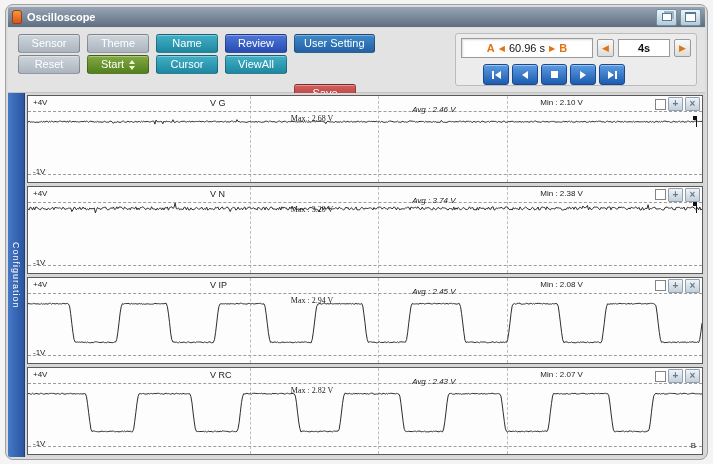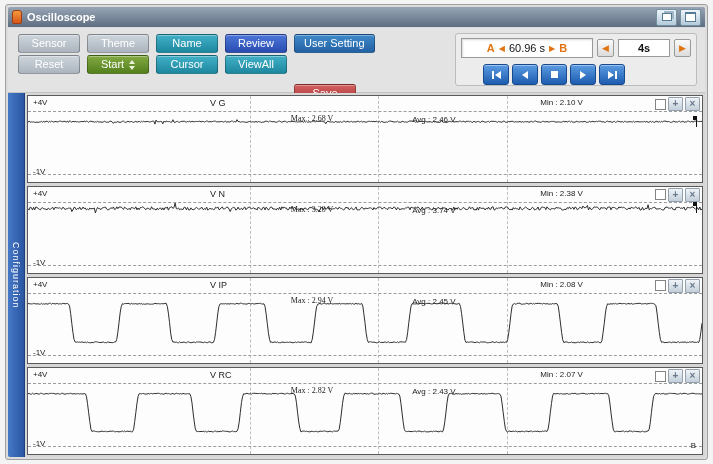--- a/index.html
+++ b/index.html
@@ -5,21 +5,21 @@
   html,body{margin:0;padding:0;}
   body{
     width:713px;height:464px;position:relative;
     background:#f4f4f4;
     font-family:"Liberation Sans", sans-serif;
     -webkit-font-smoothing:antialiased;
     overflow:hidden;
   }
   .window{
     position:absolute;left:5px;top:4px;right:5px;bottom:4px;
-    background:#dcdcdc;border:1px solid #a0a0a0;border-radius:3px;
+    background:#dcdcdc;border:1px solid #a0a0a0;border-radius:8px;
   }
   
   .titlebar{
     position:absolute;left:2px;right:2px;top:2px;height:20px;
     background:linear-gradient(#97a5b5,#5e6e81);
     border-radius:2px 2px 0 0;
     display:flex;align-items:center;gap:5px;padding:0 4px;
     color:#fff;font-size:11px;font-weight:bold;
   }
   .app-icon{width:8px;height:12px;border-radius:3px 3px 2px 2px;
@@ -113,21 +113,21 @@
   .hline{position:absolute;left:0;right:0;border-top:1px dashed #9c9c9c;}
   .hl-top{top:15px;}
   .hl-bot{bottom:7px;}
   .vline{position:absolute;top:0;bottom:0;border-left:1px dashed #bdbdbd;}
   .vl-1{left:33%;} .vl-2{left:52%;} .vl-3{left:71%;}
   .phead{position:absolute;left:0;right:0;top:1px;height:16px;font-size:8px;color:#222;padding-left:8px;}
   .phead span{position:absolute;white-space:nowrap;}
   .lv-top{left:5px;top:1px;}
   .cname{left:27%;top:1px;font-size:9px;}
   .stat-max{left:39%;top:17px;font-family:Liberation Serif, serif;}
-  .stat-avg{left:57%;top:18px;}
+  .stat-avg{left:57%;top:8px;font-style:italic;}
   .stat-min{left:76%;top:1px;}
   .pctrl{position:absolute;right:2px;top:1px;display:flex;gap:2px;align-items:center;}
   .chk{width:9px;height:9px;background:#fff;border:1px solid #848484;cursor:default;}
   .mini{
     width:13px;height:12px;border:1px solid #93a0ad;border-radius:1px;
     background:linear-gradient(#f0f4f8,#c3cfda);
     display:flex;align-items:center;justify-content:center;
     color:#68798b;font-size:10px;font-weight:bold;line-height:1;cursor:default;
   }
   .lv-bot{position:absolute;left:5px;bottom:6px;font-size:8px;color:#222;}

